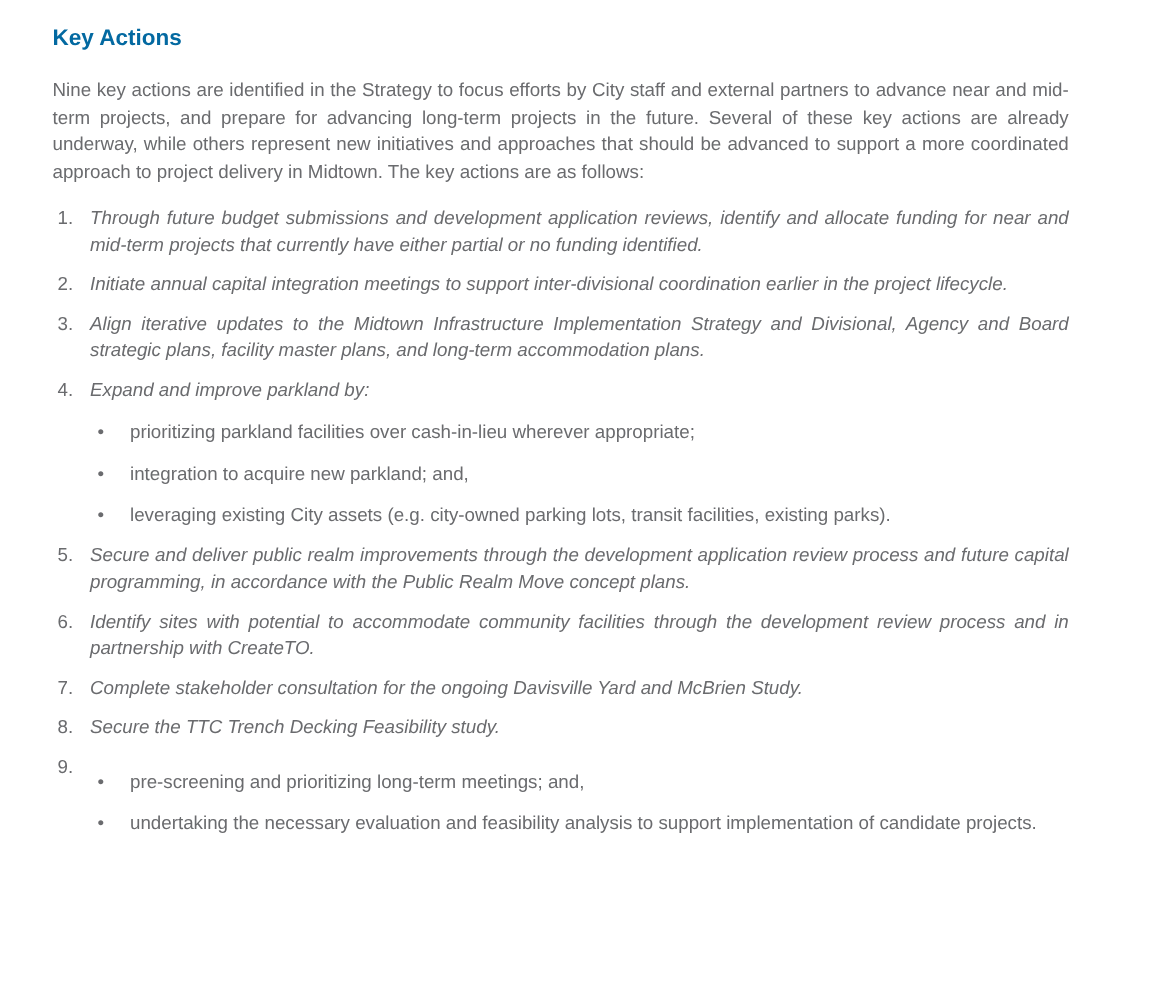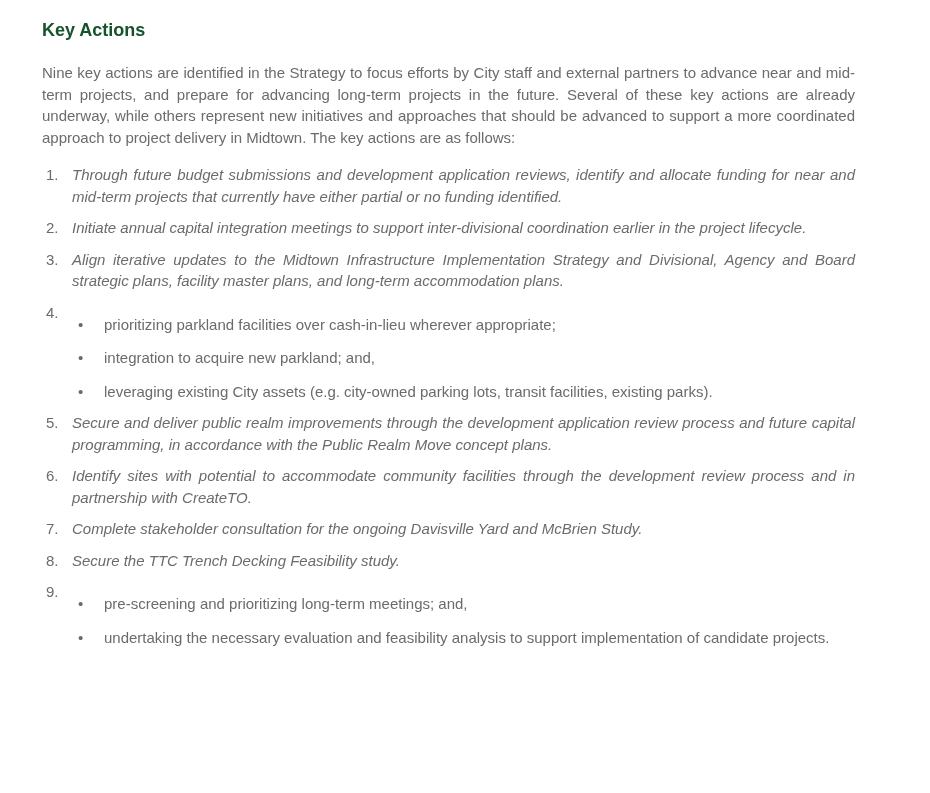--- a/index.html
+++ b/index.html
@@ -17,21 +17,21 @@
     position: absolute;
     left: 42px;
     top: 20px;
     width: 813px;
     color: #6a6b6e;
   }
   .page-title {
     font-size: 18px;
     line-height: 21px;
     font-weight: bold;
-    color: #14532d;
+    color: #0369a1;
     margin: 0 0 21px 0;
   }
   .intro {
     font-size: 15px;
     line-height: 21.5px;
     text-align: justify;
     margin: 16px 0 16px 0;
   }
   .list {
     margin: 0;
@@ -98,20 +98,21 @@
     <div class="item">
       <span class="num">3.</span>
       <div class="txt-col">
         <div class="txt">Align iterative updates to the Midtown Infrastructure Implementation Strategy and Divisional, Agency and Board strategic plans, facility master plans, and long-term accommodation plans.</div>
       </div>
     </div>
 
     <div class="item">
       <span class="num">4.</span>
       <div class="txt-col">
+        <div class="txt">Expand and improve parkland by:</div>
         <div class="bullet">
           <span class="bmark">•</span>
           <div class="btxt">prioritizing parkland facilities over cash-in-lieu wherever appropriate;</div>
         </div>
         <div class="bullet">
           <span class="bmark">•</span>
           <div class="btxt">integration to acquire new parkland; and,</div>
         </div>
         <div class="bullet">
           <span class="bmark">•</span>

